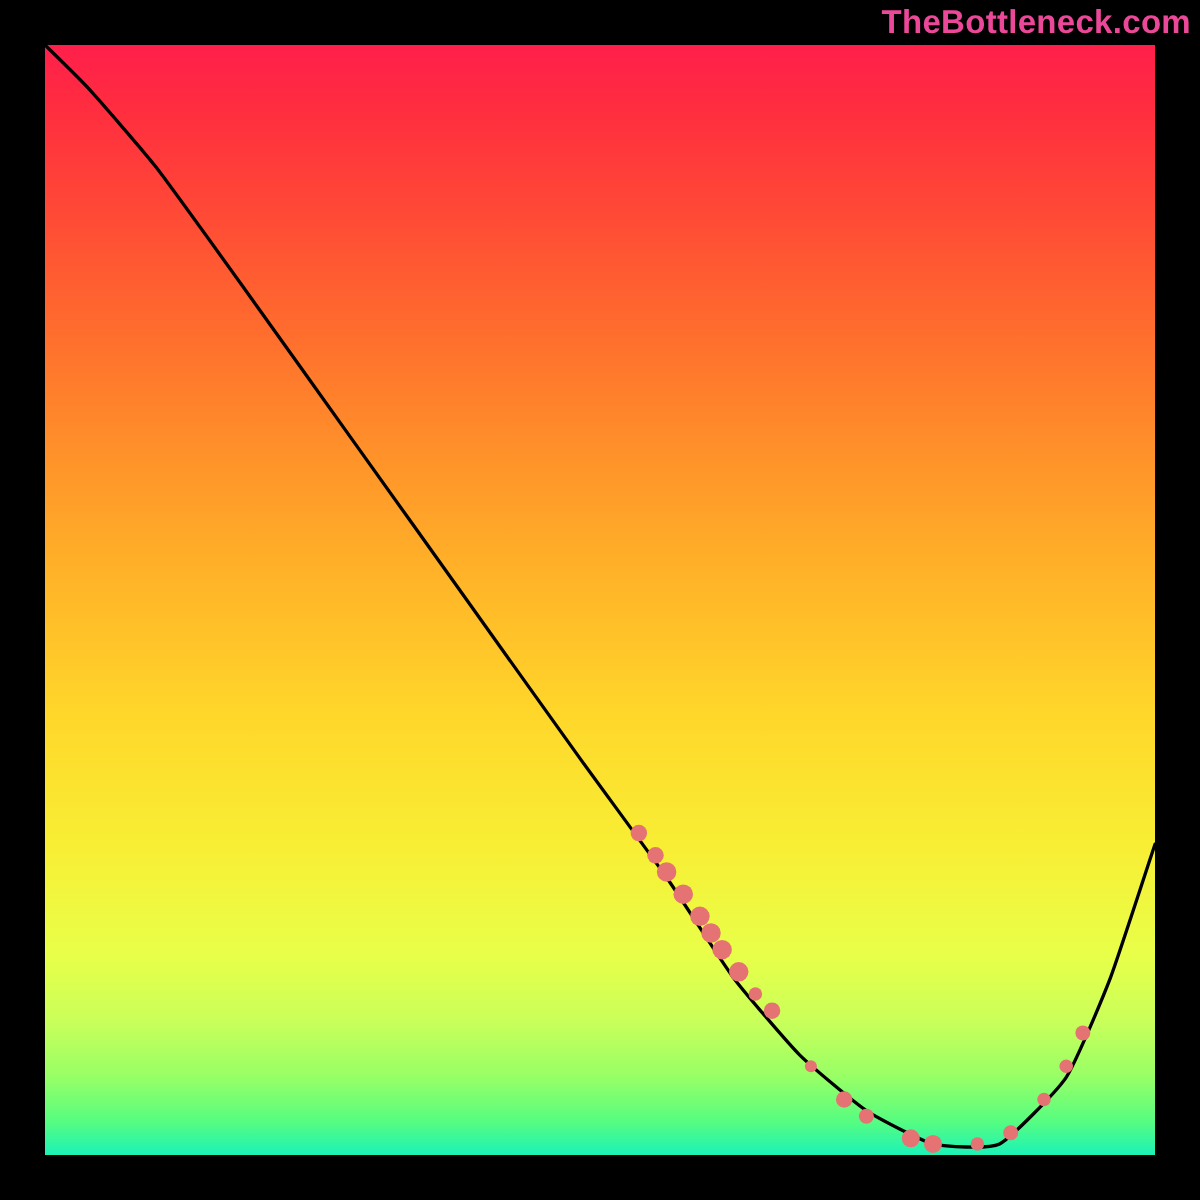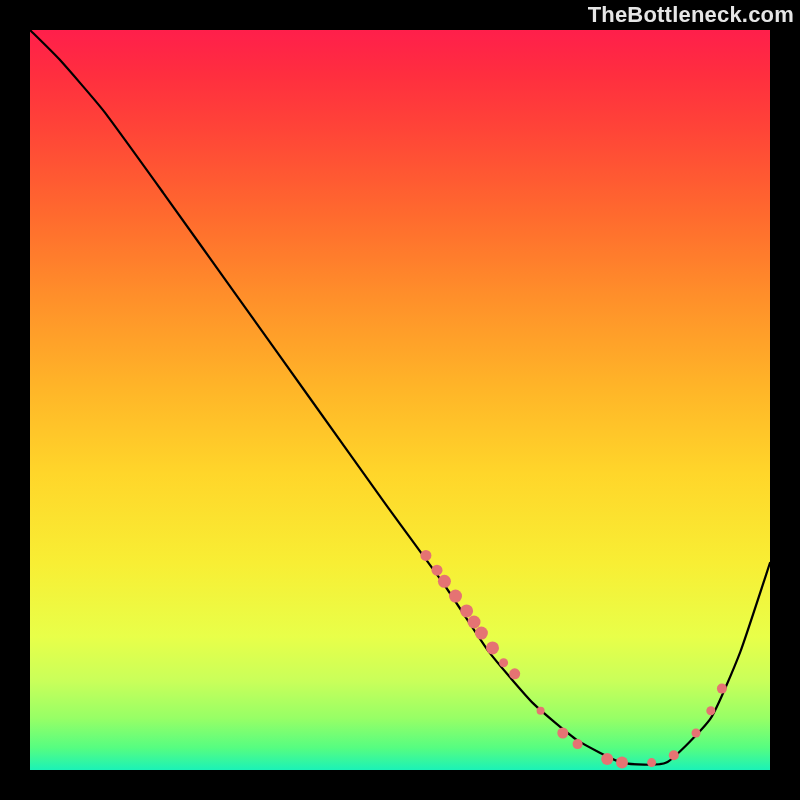--- a/index.html
+++ b/index.html
@@ -14,21 +14,21 @@
   .frame {
     position: relative;
     width: 800px;
     height: 800px;
     background: #000000;
   }
   .watermark {
     position: absolute;
     top: 2px;
     right: 6px;
-    color: #e5e5e5;
+    color: #ec4899;
     font-size: 22px;
     font-weight: 600;
     letter-spacing: 0.2px;
     z-index: 10;
   }
   .plot-area {
     position: absolute;
     left: 30px;
     top: 30px;
     width: 740px;

